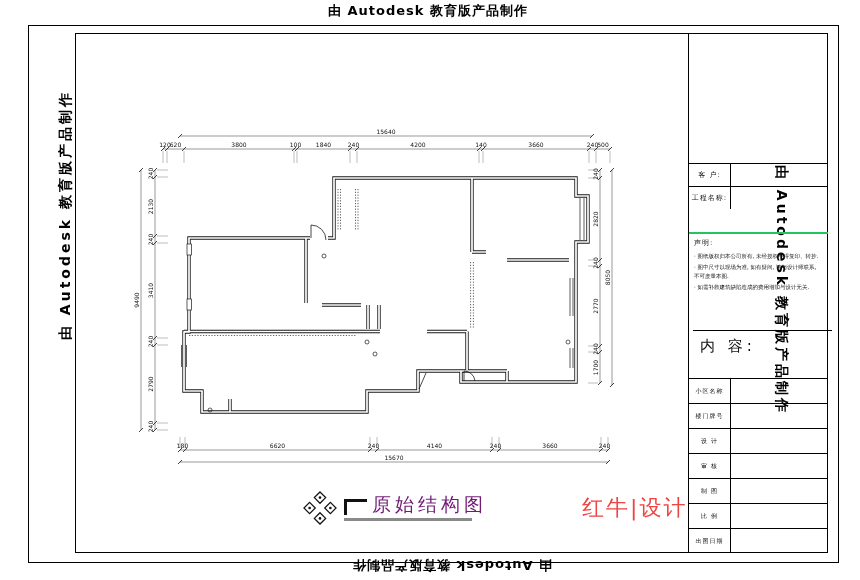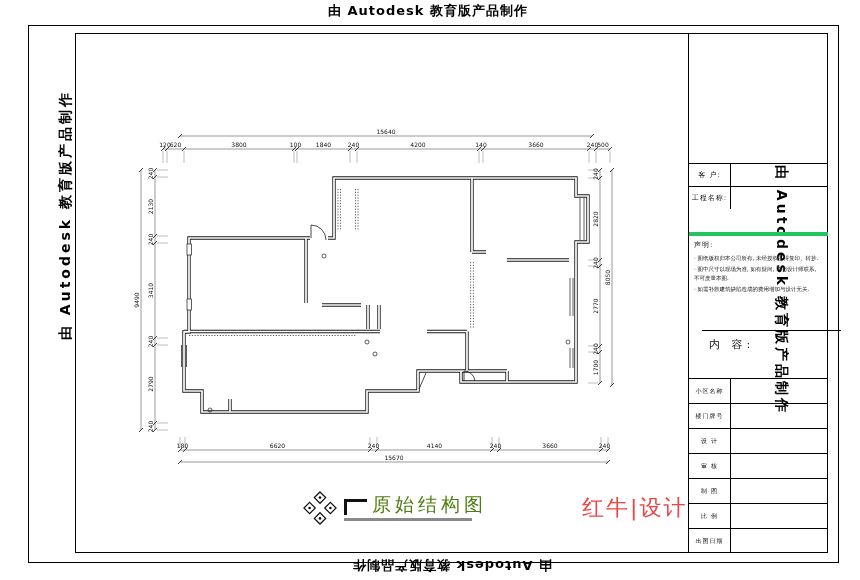--- a/index.html
+++ b/index.html
@@ -10,33 +10,33 @@
   .wm-bottom{left:452px;top:556px;transform:translateX(-50%) rotate(180deg);}
   .wm-left{left:66px;top:215px;transform:translate(-50%,-50%) rotate(-90deg);letter-spacing:3px;font-size:14px;}
   .wm-right{left:781px;top:290px;transform:translate(-50%,-50%) rotate(90deg);letter-spacing:3px;font-size:14px;}
   .frame-outer{position:absolute;left:28px;top:25px;width:809px;height:536px;border:1px solid #000;}
   .frame-inner{position:absolute;left:75px;top:33px;width:753px;height:520px;border:1.6px solid #000;box-sizing:border-box;}
   .tblock{position:absolute;left:688px;top:33px;width:140px;height:520px;border-left:1px solid #000;box-sizing:border-box;background:transparent;}
   .tb-row{position:absolute;left:0;width:100%;height:23px;border-top:1px solid #000;display:flex;box-sizing:border-box;}
   .tb-lbl{width:42px;border-right:1px solid #000;display:flex;align-items:center;justify-content:center;
           font-size:7px;letter-spacing:1px;box-sizing:border-box;white-space:nowrap;}
   .tb-val{flex:1;}
-  .tb-stmt{position:absolute;left:0;width:100%;height:98px;border-top:4px solid #22c55e;box-sizing:border-box;
+  .tb-stmt{position:absolute;left:0;width:100%;height:98px;border-top:2px solid #22c55e;box-sizing:border-box;
            padding:4px 5px;font-size:5.5px;color:#222;}
   .tb-stmt-title{font-size:7px;margin-bottom:4px;letter-spacing:1px;}
   .tb-stmt-item{margin-bottom:3px;line-height:1.5;}
   .tb-stmt-item::before{content:"· ";}
-  .tb-content{position:absolute;left:13px;width:100%;height:48px;border-top:1px solid #000;box-sizing:border-box;
-              font-size:11px;padding:6px 7px;letter-spacing:4px;}
+  .tb-content{position:absolute;left:4px;width:100%;height:48px;border-top:1px solid #000;box-sizing:border-box;
+              font-size:15px;padding:6px 7px;letter-spacing:4px;}
   .tb-irow{position:absolute;left:0;width:100%;height:25px;border-top:1px solid #000;display:flex;box-sizing:border-box;}
   .tb-irow .tb-lbl{font-size:6px;}
   .plan{position:absolute;left:130px;top:115px;width:530px;height:365px;}
   .cap-logo{position:absolute;left:303px;top:491px;width:34px;height:34px;}
   .cap-bracket{position:absolute;left:344px;top:499px;width:20px;height:13px;border-top:3px solid #111;border-left:3px solid #111;}
-  .cap-title{position:absolute;left:372px;top:492px;font-size:19px;letter-spacing:4px;color:#4d7c0f;}
+  .cap-title{position:absolute;left:372px;top:492px;font-size:19px;letter-spacing:4px;color:#701a75;}
   .cap-underline{position:absolute;left:344px;top:518px;width:128px;height:3px;background:#8a8a8a;}
   .brand{position:absolute;left:582px;top:493px;font-size:22px;color:#ef4444;letter-spacing:2px;}
 </style>
 </head>
 <body>
 
 <div class="wm wm-top">由 Autodesk 教育版产品制作</div>
 <div class="wm wm-bottom">由 Autodesk 教育版产品制作</div>
 <div class="wm wm-left">由 Autodesk 教育版产品制作</div>
 <div class="wm wm-right">由 Autodesk 教育版产品制作</div>

